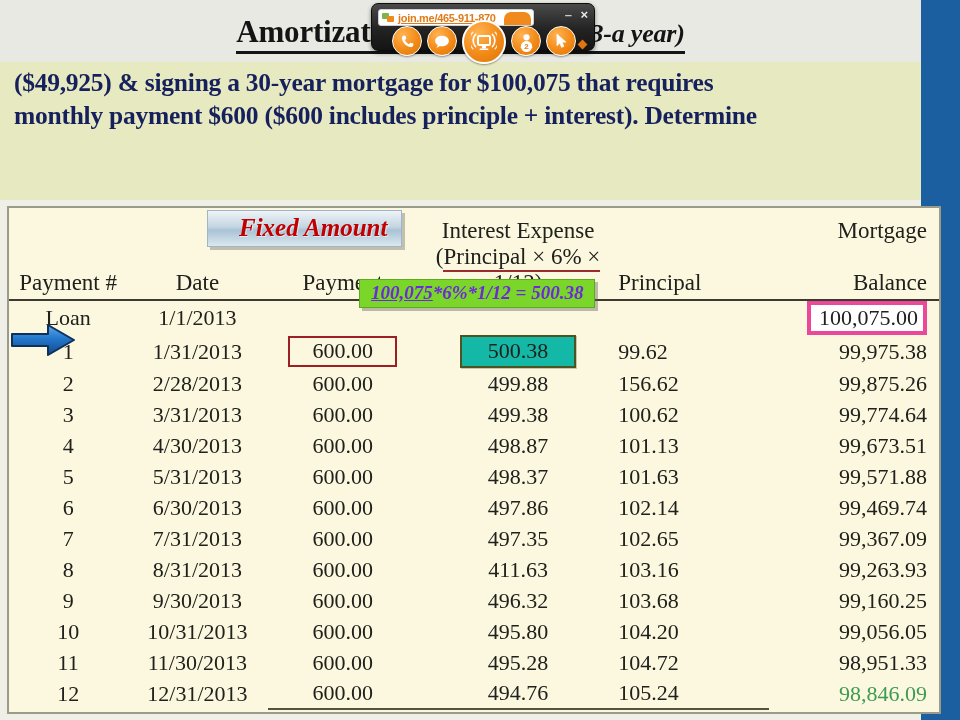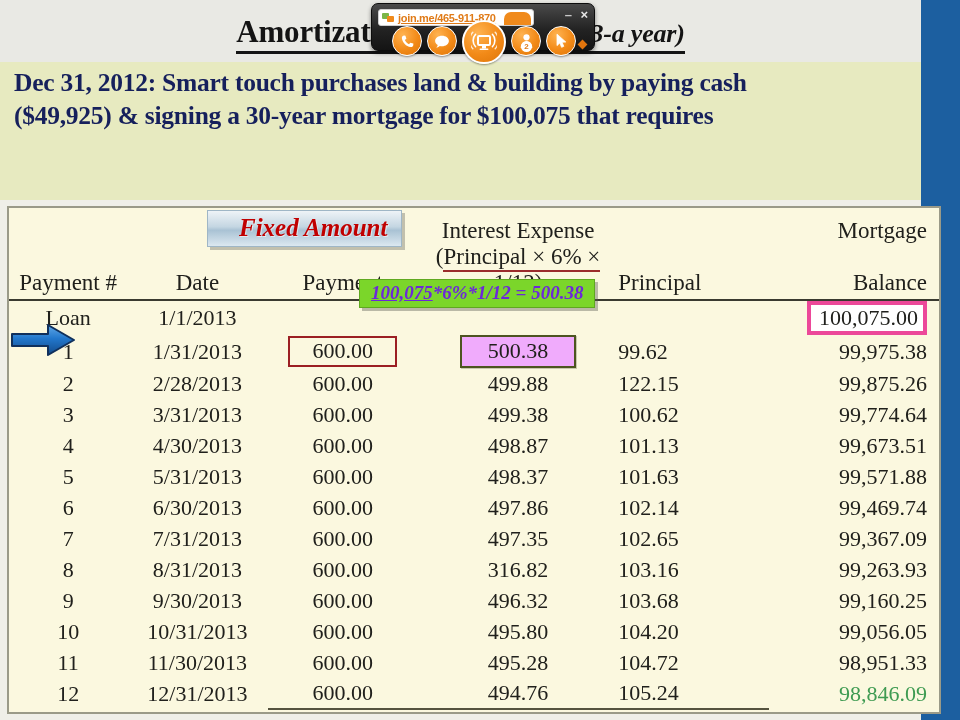--- a/index.html
+++ b/index.html
@@ -152,21 +152,21 @@
   .box-red {
     display: inline-block;
     border: 2px solid #9b1f23;
     background: #fbf8df;
     padding: 2px 22px 3px 22px;
     line-height: 1;
   }
   .box-olive {
     display: inline-block;
     border: 2px solid #4d5420;
-    background: #f0abfc;
+    background: #14b8a6;
     padding: 3px 26px 4px 26px;
     line-height: 1;
     box-shadow: 1px 1px 0 #c9c8ae;
   }
   .box-red-bal {
     display: inline-block;
     border: 4px solid #ec4899;
     background: #ffffff;
     padding: 1px 5px 2px 8px;
     line-height: 1.05;
@@ -321,22 +321,22 @@
   <div class="band-yellow"></div>
   <div class="band-blue-right"></div>
 
   <div class="title-wrap">
     <span class="slide-title">
       <span>Amortization Schedule </span><span class="sub">(2013-a year)</span>
     </span>
   </div>
 
   <div class="intro">
-    <div>Dec 31, 2012: Smart touch purchases land &amp; building by paying cash</div>
     <div>($49,925) &amp; signing a 30-year mortgage for $100,075 that requires</div>
+    <div>monthly payment $600 ($600 includes principle + interest). Determine</div>
   </div>
 
   <div class="table-panel">
     <table class="amort">
       <tbody>
         <tr class="hdr-top">
           <td class="col-num"></td>
           <td class="col-date"></td>
           <td class="col-pay"></td>
           <td class="col-int">Interest Expense</td>
@@ -370,21 +370,21 @@
             <td class="col-pay"><span class="box-red">600.00</span></td>
             <td class="col-int"><span class="box-olive">500.38</span></td>
             <td class="col-prin">99.62</td>
             <td class="col-bal">99,975.38</td>
           </tr>
           <tr class="data-row">
             <td class="col-num">2</td>
             <td class="col-date">2/28/2013</td>
             <td class="col-pay">600.00</td>
             <td class="col-int">499.88</td>
-            <td class="col-prin">122.15</td>
+            <td class="col-prin">156.62</td>
             <td class="col-bal">99,875.26</td>
           </tr>
           <tr class="data-row">
             <td class="col-num">3</td>
             <td class="col-date">3/31/2013</td>
             <td class="col-pay">600.00</td>
             <td class="col-int">499.38</td>
             <td class="col-prin">100.62</td>
             <td class="col-bal">99,774.64</td>
           </tr>
@@ -417,21 +417,21 @@
             <td class="col-date">7/31/2013</td>
             <td class="col-pay">600.00</td>
             <td class="col-int">497.35</td>
             <td class="col-prin">102.65</td>
             <td class="col-bal">99,367.09</td>
           </tr>
           <tr class="data-row">
             <td class="col-num">8</td>
             <td class="col-date">8/31/2013</td>
             <td class="col-pay">600.00</td>
-            <td class="col-int">316.82</td>
+            <td class="col-int">411.63</td>
             <td class="col-prin">103.16</td>
             <td class="col-bal">99,263.93</td>
           </tr>
           <tr class="data-row">
             <td class="col-num">9</td>
             <td class="col-date">9/30/2013</td>
             <td class="col-pay">600.00</td>
             <td class="col-int">496.32</td>
             <td class="col-prin">103.68</td>
             <td class="col-bal">99,160.25</td>

